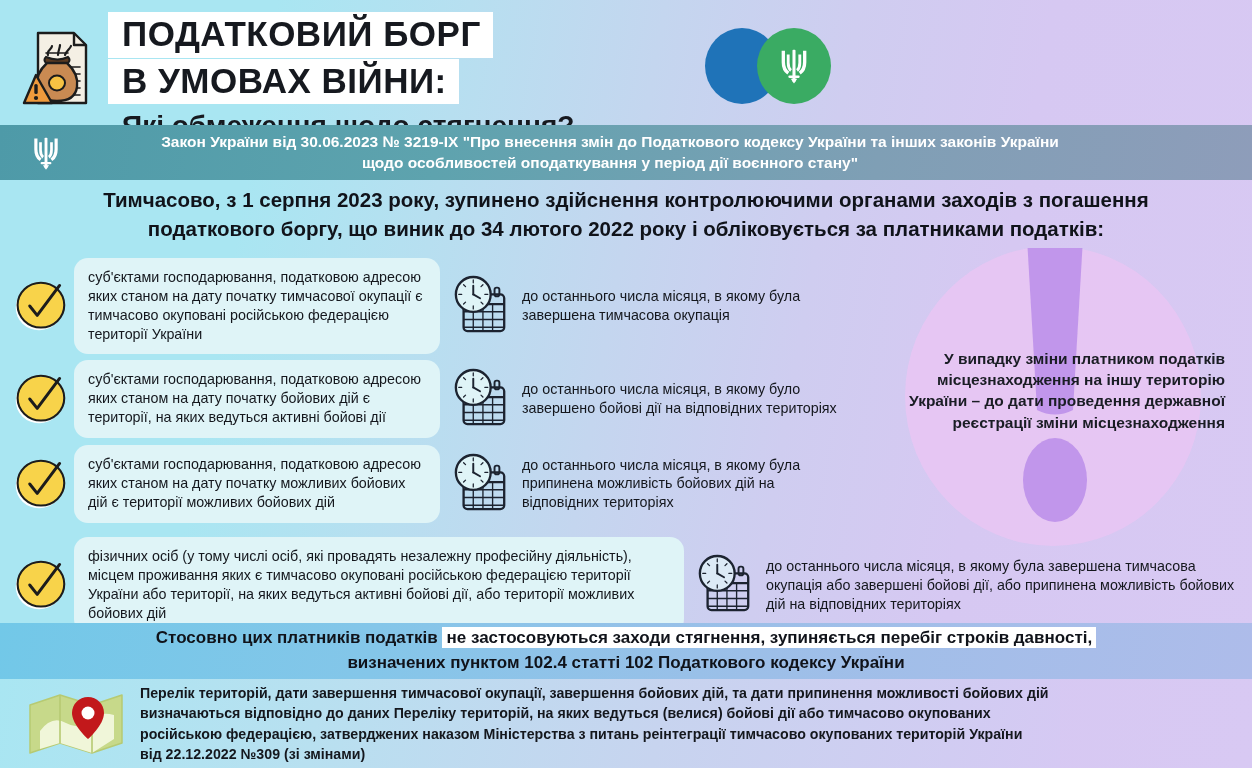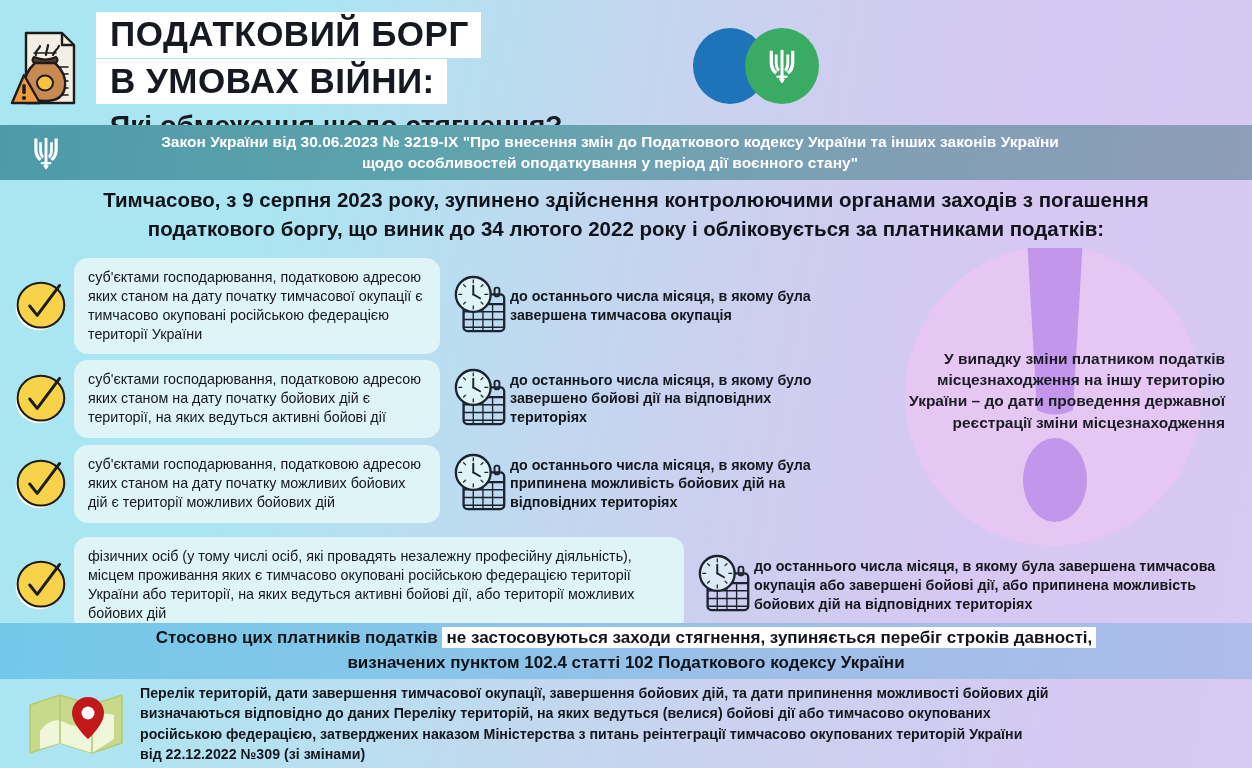--- a/index.html
+++ b/index.html
@@ -12,21 +12,21 @@
   #page {
     position: relative;
     width: 1252px; height: 768px;
     background: linear-gradient(100deg,
         #a9e6f2 0%, #a9e6f2 20%, #b7dff0 34%,
         #c4d6ef 48%, #cfcdf0 62%, #d6c8f2 76%, #d8c9f3 100%);
     overflow: hidden;
   }
 
   
-  #header { position: absolute; left:0; top:0; width:1152px; height:125px; }
+  #header { position: absolute; left:12px; top:0; width:1152px; height:125px; }
 
   #bag-doc-icon { position:absolute; left:10px; top:27px; width:72px; height:84px; }
 
   #title-block { position:absolute; left:96px; top:12px; width:600px; }
   .title-line {
     display:inline-block;
     background:#ffffff;
     color:#16191f;
     font-weight:bold;
     font-size:35px;
@@ -96,21 +96,22 @@
     padding:10px 14px 11px 14px;
     color:#14171d; font-weight:normal; font-size:14.3px; line-height:1.32;
     margin-left:6px;
   }
   #row1 .left-bubble, #row2 .left-bubble, #row3 .left-bubble { width:366px; }
   #row4 .left-bubble { width:610px; }
 
   .cal-icon { width:58px; height:62px; flex:0 0 auto; margin-left:12px; }
 
   .right-text {
-    color:#14171d; font-weight:bold; font-size:14.3px; line-height:1.32;
+    color:#14171d; font-weight:normal; font-size:14.3px; line-height:1.32;
+    margin-left:12px;
   }
   #row1 .right-text, #row2 .right-text, #row3 .right-text { width:320px; }
   #row4 .right-text { width:470px; }
 
   
   #bottom-band {
     position:absolute; left:0; top:623px; width:1252px; height:56px;
     background: linear-gradient(100deg, #72c8e8 0%, #84c6e9 30%, #9cbfe8 60%, #aebcea 100%);
     display:flex; align-items:center; justify-content:center;
   }
@@ -198,21 +199,21 @@
         <path d="M-3.4 13.5 h6.8 l-3.4 5 z"></path>
       </g>
     </svg>
     <div id="law-text">
       <span>Закон України від 30.06.2023 № 3219-IX "Про внесення змін до Податкового кодексу України та інших законів України</span><br>
       <span>щодо особливостей оподаткування у період дії воєнного стану"</span>
     </div>
   </div>
 
   <div id="intro">
-    <span>Тимчасово, з 9 серпня 2023 року, зупинено здійснення контролюючими органами заходів з погашення</span><br>
+    <span>Тимчасово, з 1 серпня 2023 року, зупинено здійснення контролюючими органами заходів з погашення</span><br>
     <span>податкового боргу, що виник до 34 лютого 2022 року і обліковується за платниками податків:</span>
   </div>
 
   <div id="callout">
     <svg id="excl-mark" viewBox="0 0 390 300">
       <ellipse cx="188" cy="148" rx="148" ry="150" fill="#e9c6f3" opacity="0.85"></ellipse>
       <path d="M162 -10 q28 -14 56 0 l-10 172 q-18 9 -36 0 z" fill="#b88ae8" opacity="0.8"></path>
       <ellipse cx="190" cy="232" rx="32" ry="42" fill="#b88ae8" opacity="0.8"></ellipse>
     </svg>
     <div id="callout-text">У випадку зміни платником податків місцезнаходження на іншу територію України – до дати проведення державної реєстрації зміни місцезнаходження</div>

